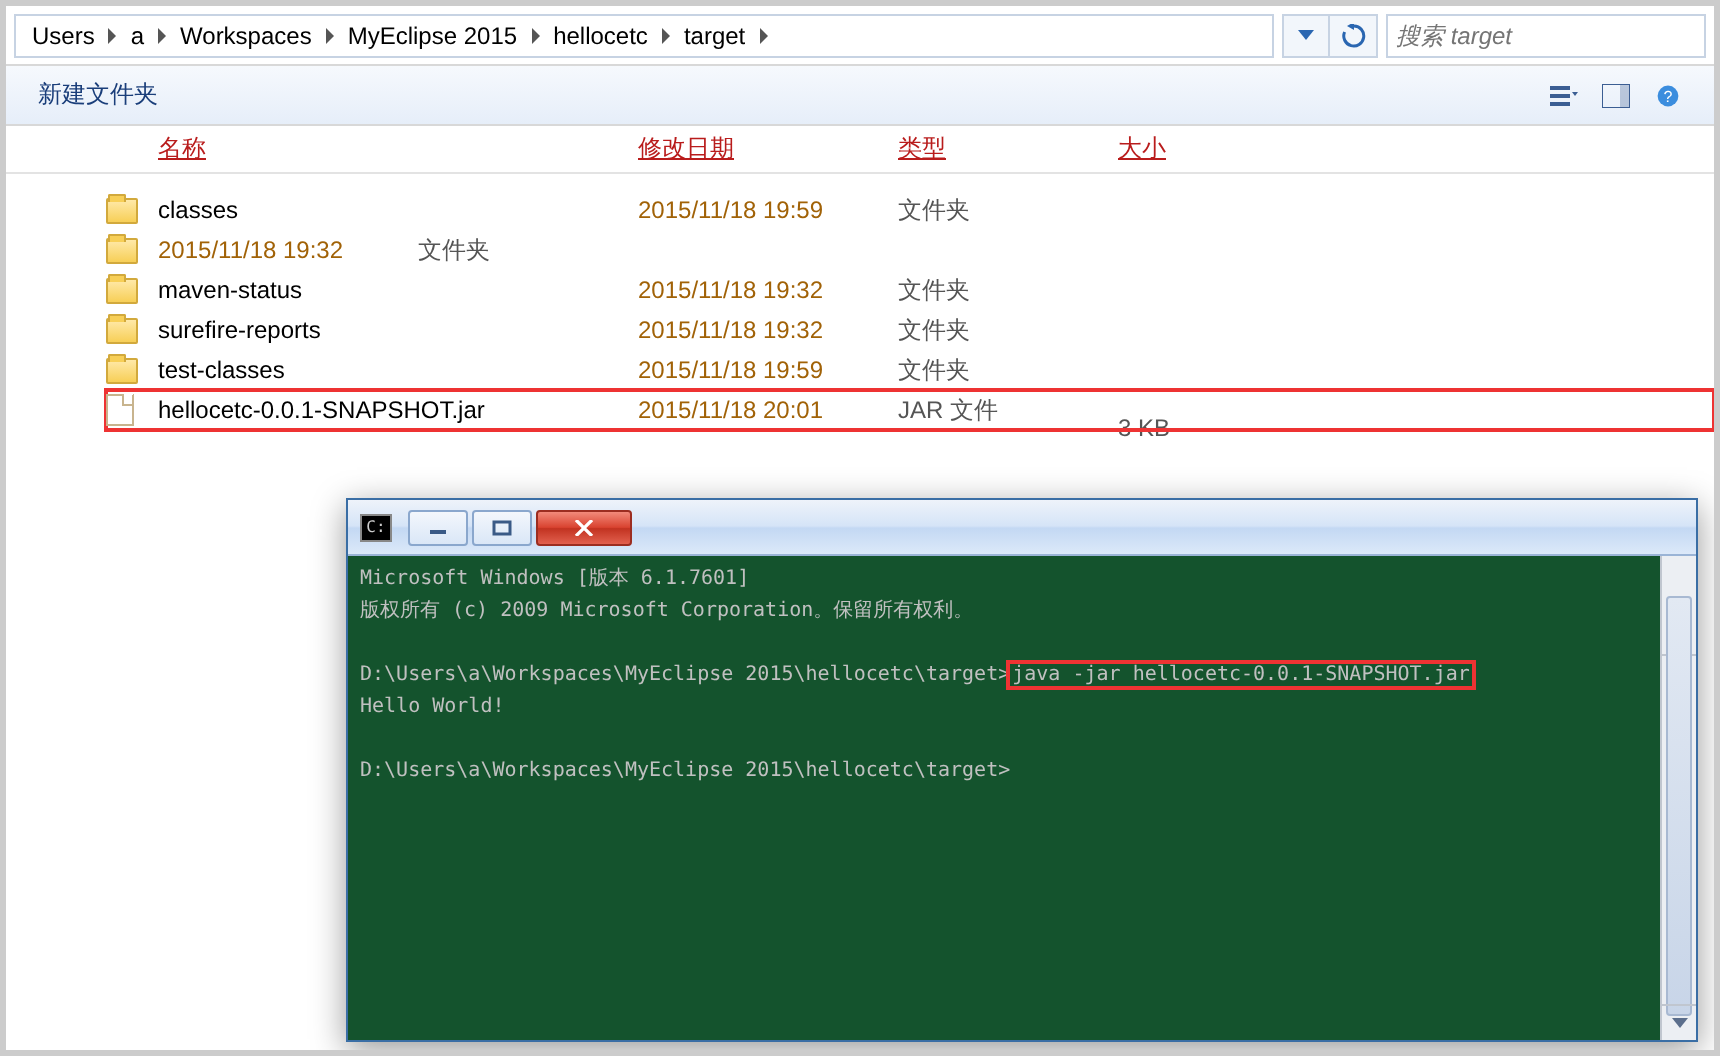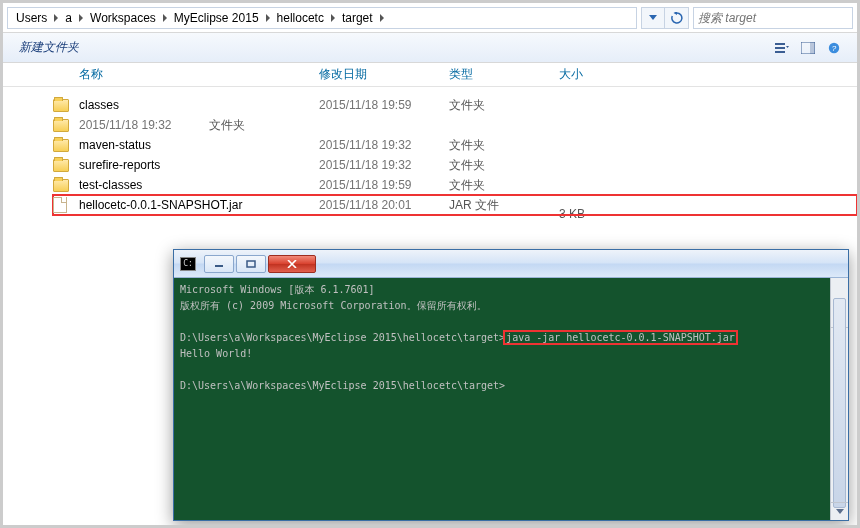--- a/index.html
+++ b/index.html
@@ -80,21 +80,20 @@
   }
 
   
   .toolbar {
     display: flex;
     align-items: center;
     height: 30px;
     padding: 0 10px;
     background: linear-gradient(#f6f9fd,#e6eef9);
     border-bottom: 1px solid #d8d8d8;
-    font-style: italic;
   }
   .toolbar .spacer { flex: 1; }
   .tool-link {
     color: #1a3e7a;
     padding: 0 6px;
     cursor: default;
   }
   .tool-iconbtn {
     width: 26px;
     height: 22px;
@@ -104,22 +103,23 @@
     color: #3b5e93;
   }
 
   
   .colheaders {
     display: flex;
     align-items: center;
     height: 24px;
     border-bottom: 1px solid #e3e3e3;
     font-size: 12px;
-    color: #0369a1;
+    color: #b91c1c;
     padding-left: 76px;
+    text-decoration: underline;
   }
   .col-name { width: 240px; }
   .col-date { width: 130px; }
   .col-type { width: 110px; }
   .col-size { width: 80px; }
 
   
   .files {
     padding-left: 50px;
     padding-top: 8px;
@@ -162,21 +162,21 @@
   .jar-ic::after {
     content: "";
     position: absolute;
     right: -1px; top: -1px;
     width: 5px; height: 5px;
     background: linear-gradient(135deg,#fff 50%, transparent 50%);
     border-left: 1px solid #c8b48e;
     border-bottom: 1px solid #c8b48e;
   }
   .row .c-name { width: 240px; }
-  .row .c-date { width: 130px; color: #737373; }
+  .row .c-date { width: 130px; color: #a16207; }
   .row .c-type { width: 110px; color: #555; }
   .row .c-size { width: 80px; color: #555; margin-top: 18px; }
 
   .hl-red {
     outline: 2px solid #e33;
     outline-offset: -1px;
   }
 
   
   .cmdwin {

